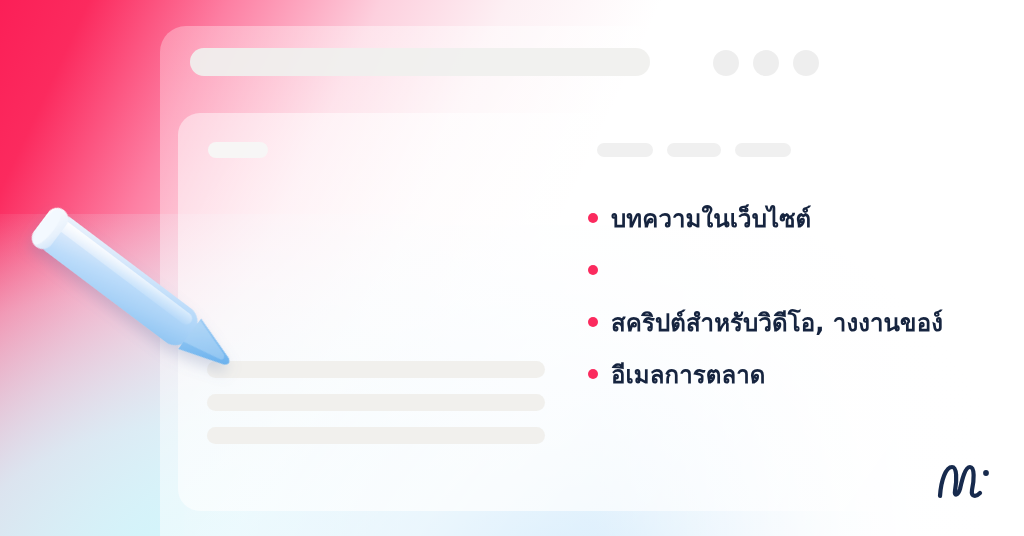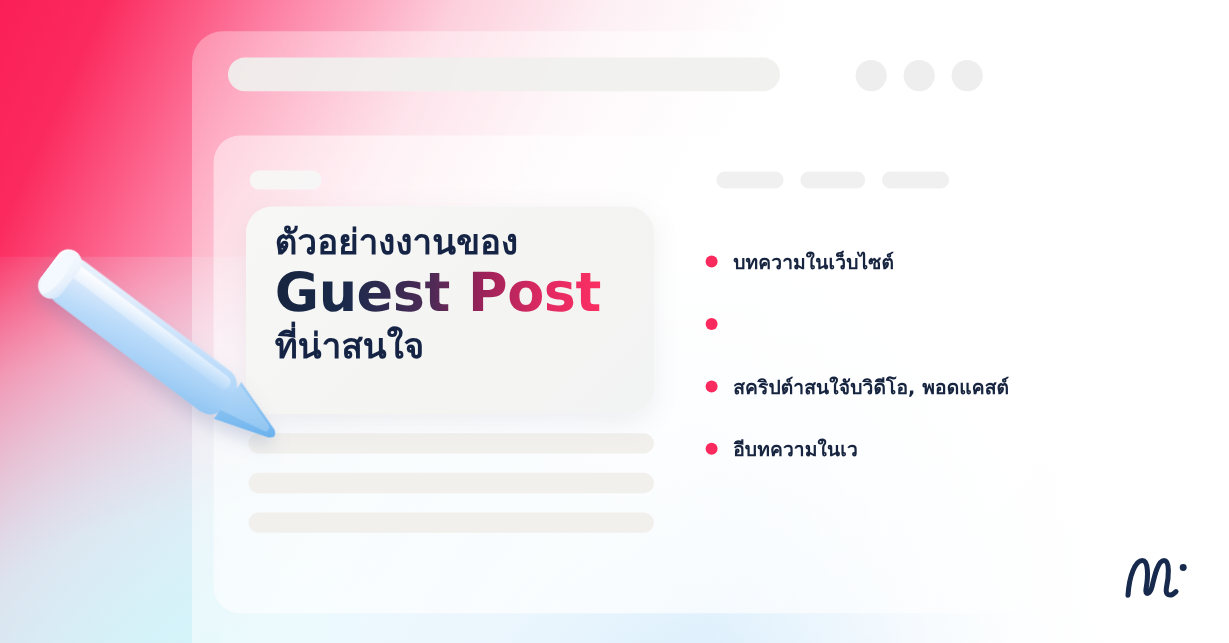--- a/index.html
+++ b/index.html
@@ -210,21 +210,21 @@
   .bullet-dot {
     width: 10px;
     height: 10px;
     border-radius: 50%;
     background: #fb2a5e;
     flex: 0 0 auto;
     margin-right: 13px;
   }
   .bullet-text {
     color: #16243f;
-    font-size: 16px;
+    font-size: 24px;
     font-weight: 700;
     letter-spacing: 0.1px;
     white-space: nowrap;
   }
 
   
   .pencil {
     position: absolute;
     left: 8px;
     top: 188px;
@@ -261,43 +261,36 @@
 
   <div class="tag-small"></div>
   <div class="pill pill-1"></div>
   <div class="pill pill-2"></div>
   <div class="pill pill-3"></div>
 
   <div class="line line-1"></div>
   <div class="line line-2"></div>
   <div class="line line-3"></div>
 
-  <div class="text-card">
-    <div class="heading">
-      <div class="h-line h-top">ตัวอย่างงานของ</div>
-      <div class="h-big">Guest Post</div>
-      <div class="h-line h-bottom">ที่น่าสนใจ</div>
-    </div>
-  </div>
 
   <div class="bullets">
     <div class="bullet-row">
       <span class="bullet-dot"></span>
       <span class="bullet-text">บทความในเว็บไซต์</span>
     </div>
     <div class="bullet-row">
       <span class="bullet-dot"></span>
     </div>
     <div class="bullet-row">
       <span class="bullet-dot"></span>
-      <span class="bullet-text">สคริปต์าสนใจับวิดีโอ, พอดแคสต์</span>
+      <span class="bullet-text">สคริปต์สำหรับวิดีโอ, างงานของ์</span>
     </div>
     <div class="bullet-row">
       <span class="bullet-dot"></span>
-      <span class="bullet-text">อีบทความในเว</span>
+      <span class="bullet-text">อีเมลการตลาด</span>
     </div>
   </div>
 
   <svg class="pencil" viewBox="0 0 250 206">
     <defs>
       <linearGradient id="penBody" x1="0" y1="0" x2="1" y2="1">
         <stop offset="0%" stop-color="#eef6fd"></stop>
         <stop offset="22%" stop-color="#dceafb"></stop>
         <stop offset="48%" stop-color="#bcdcfa"></stop>
         <stop offset="72%" stop-color="#a9d2f7"></stop>

